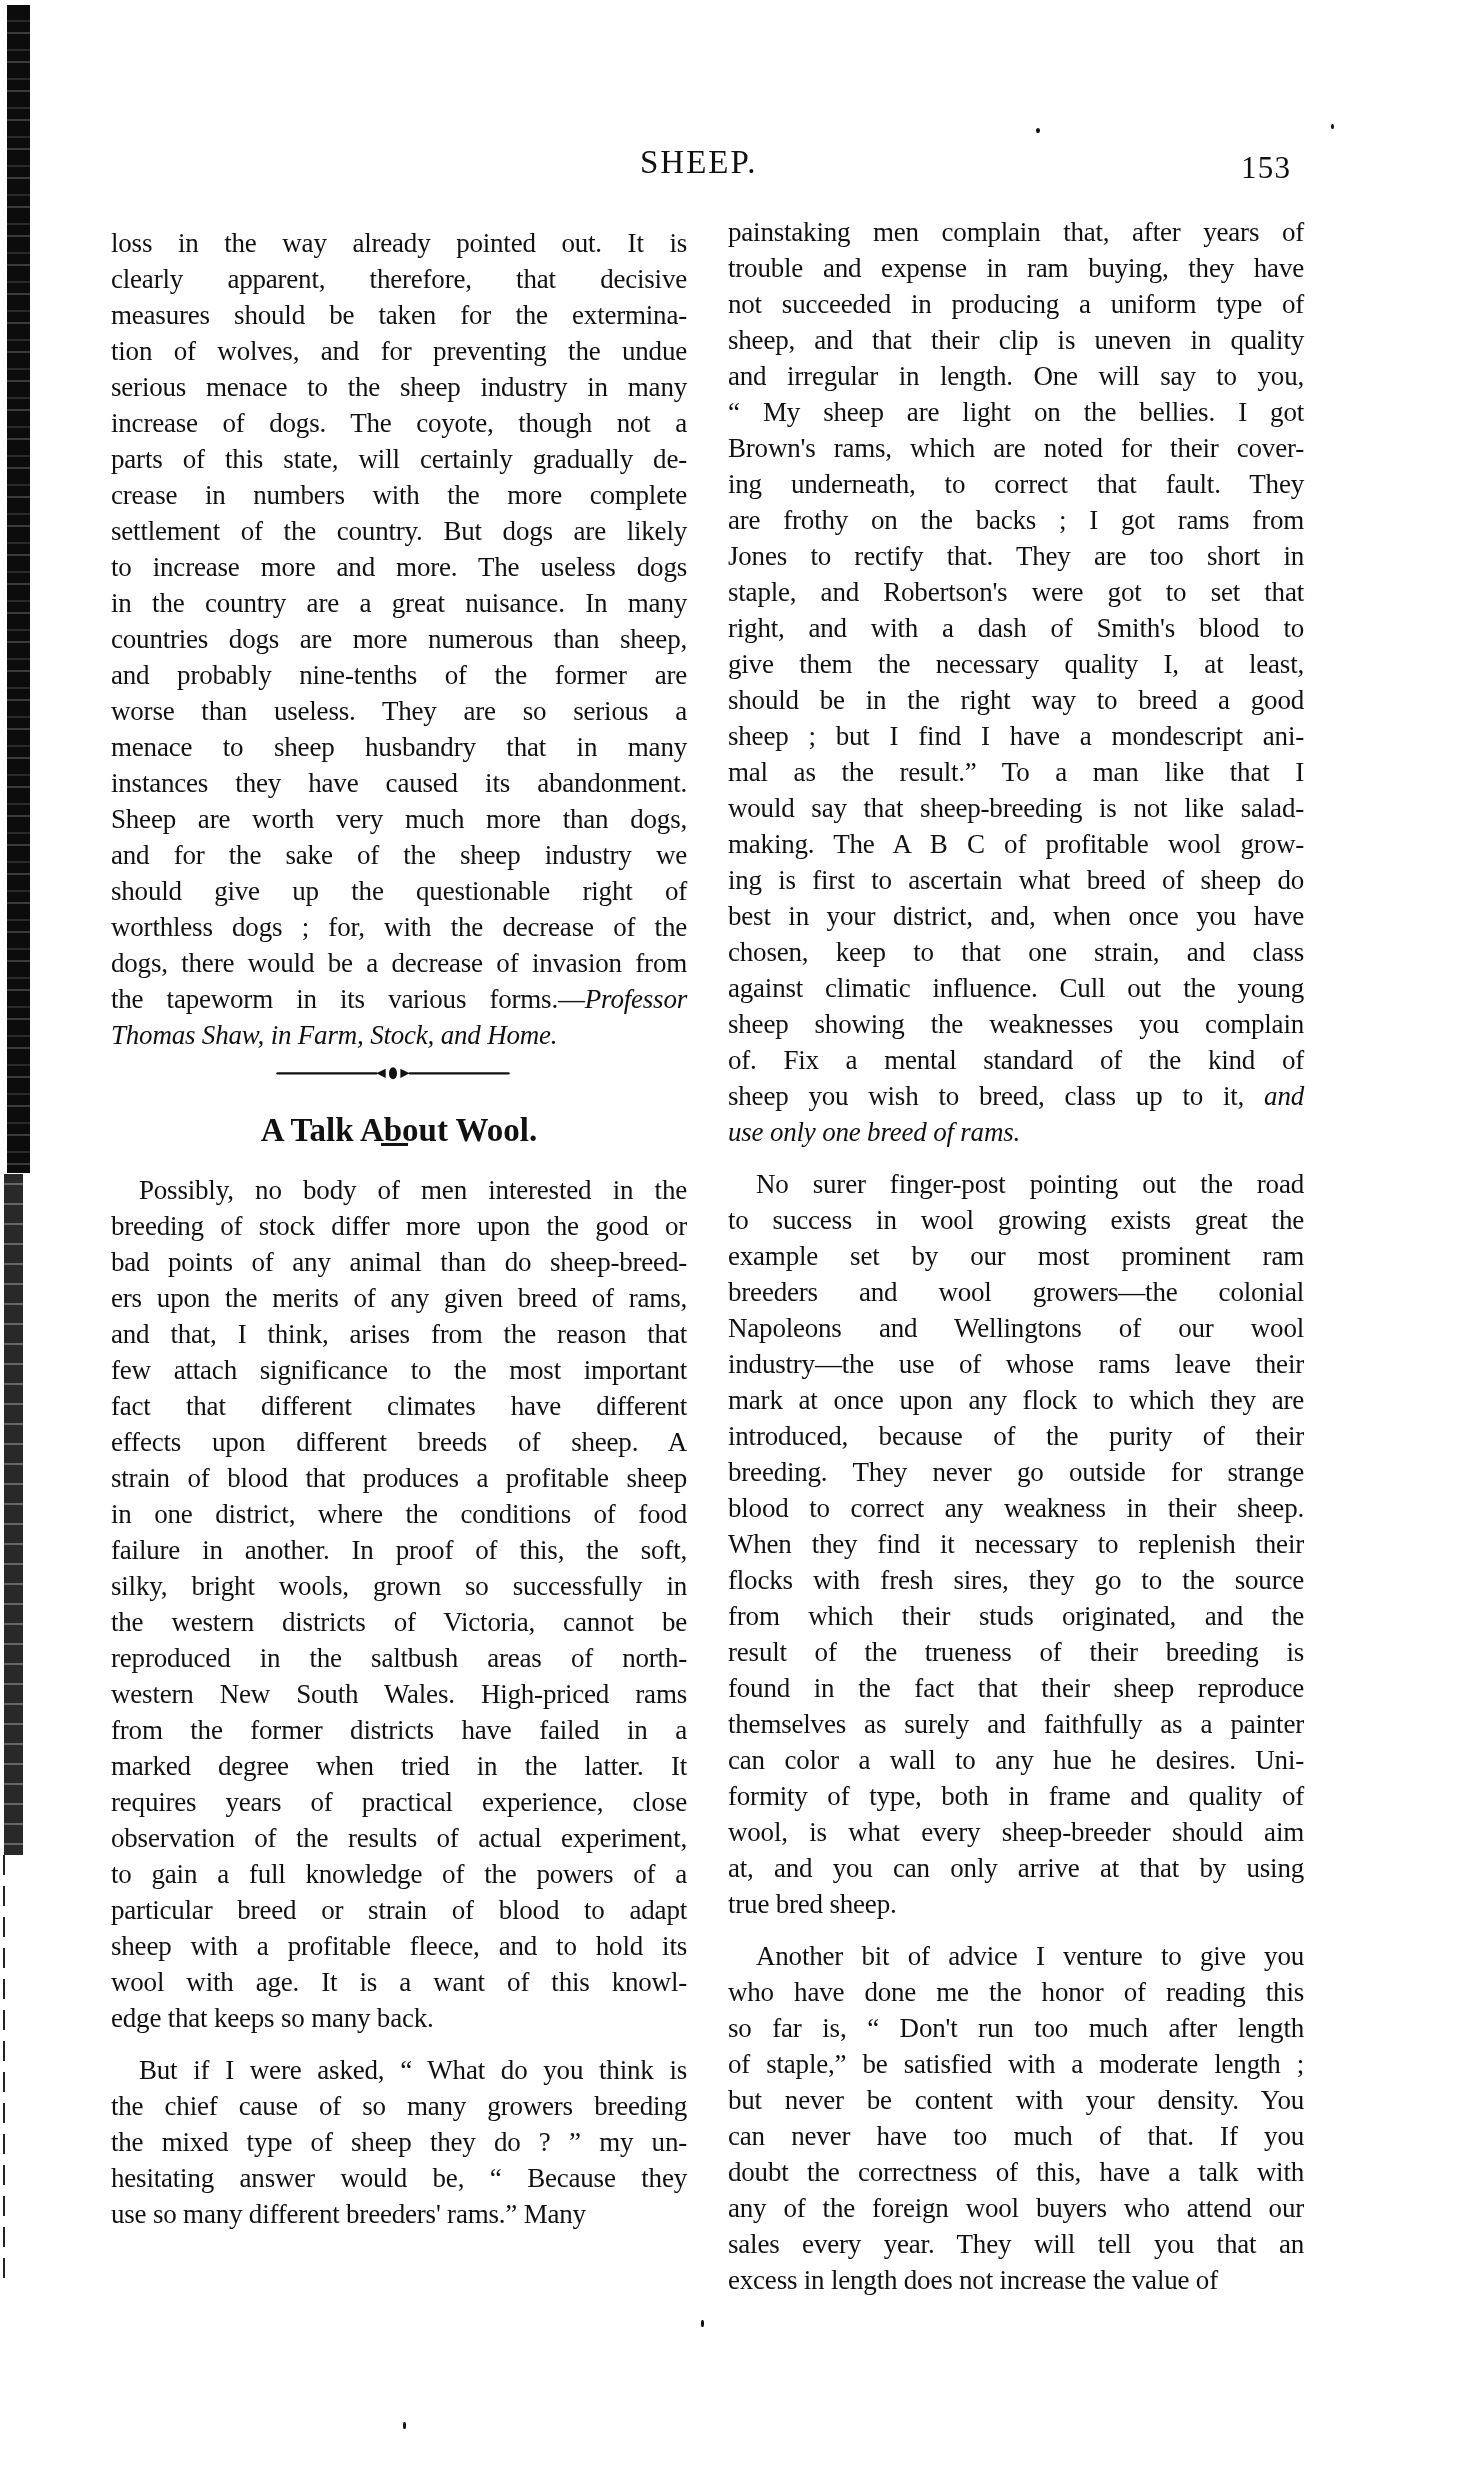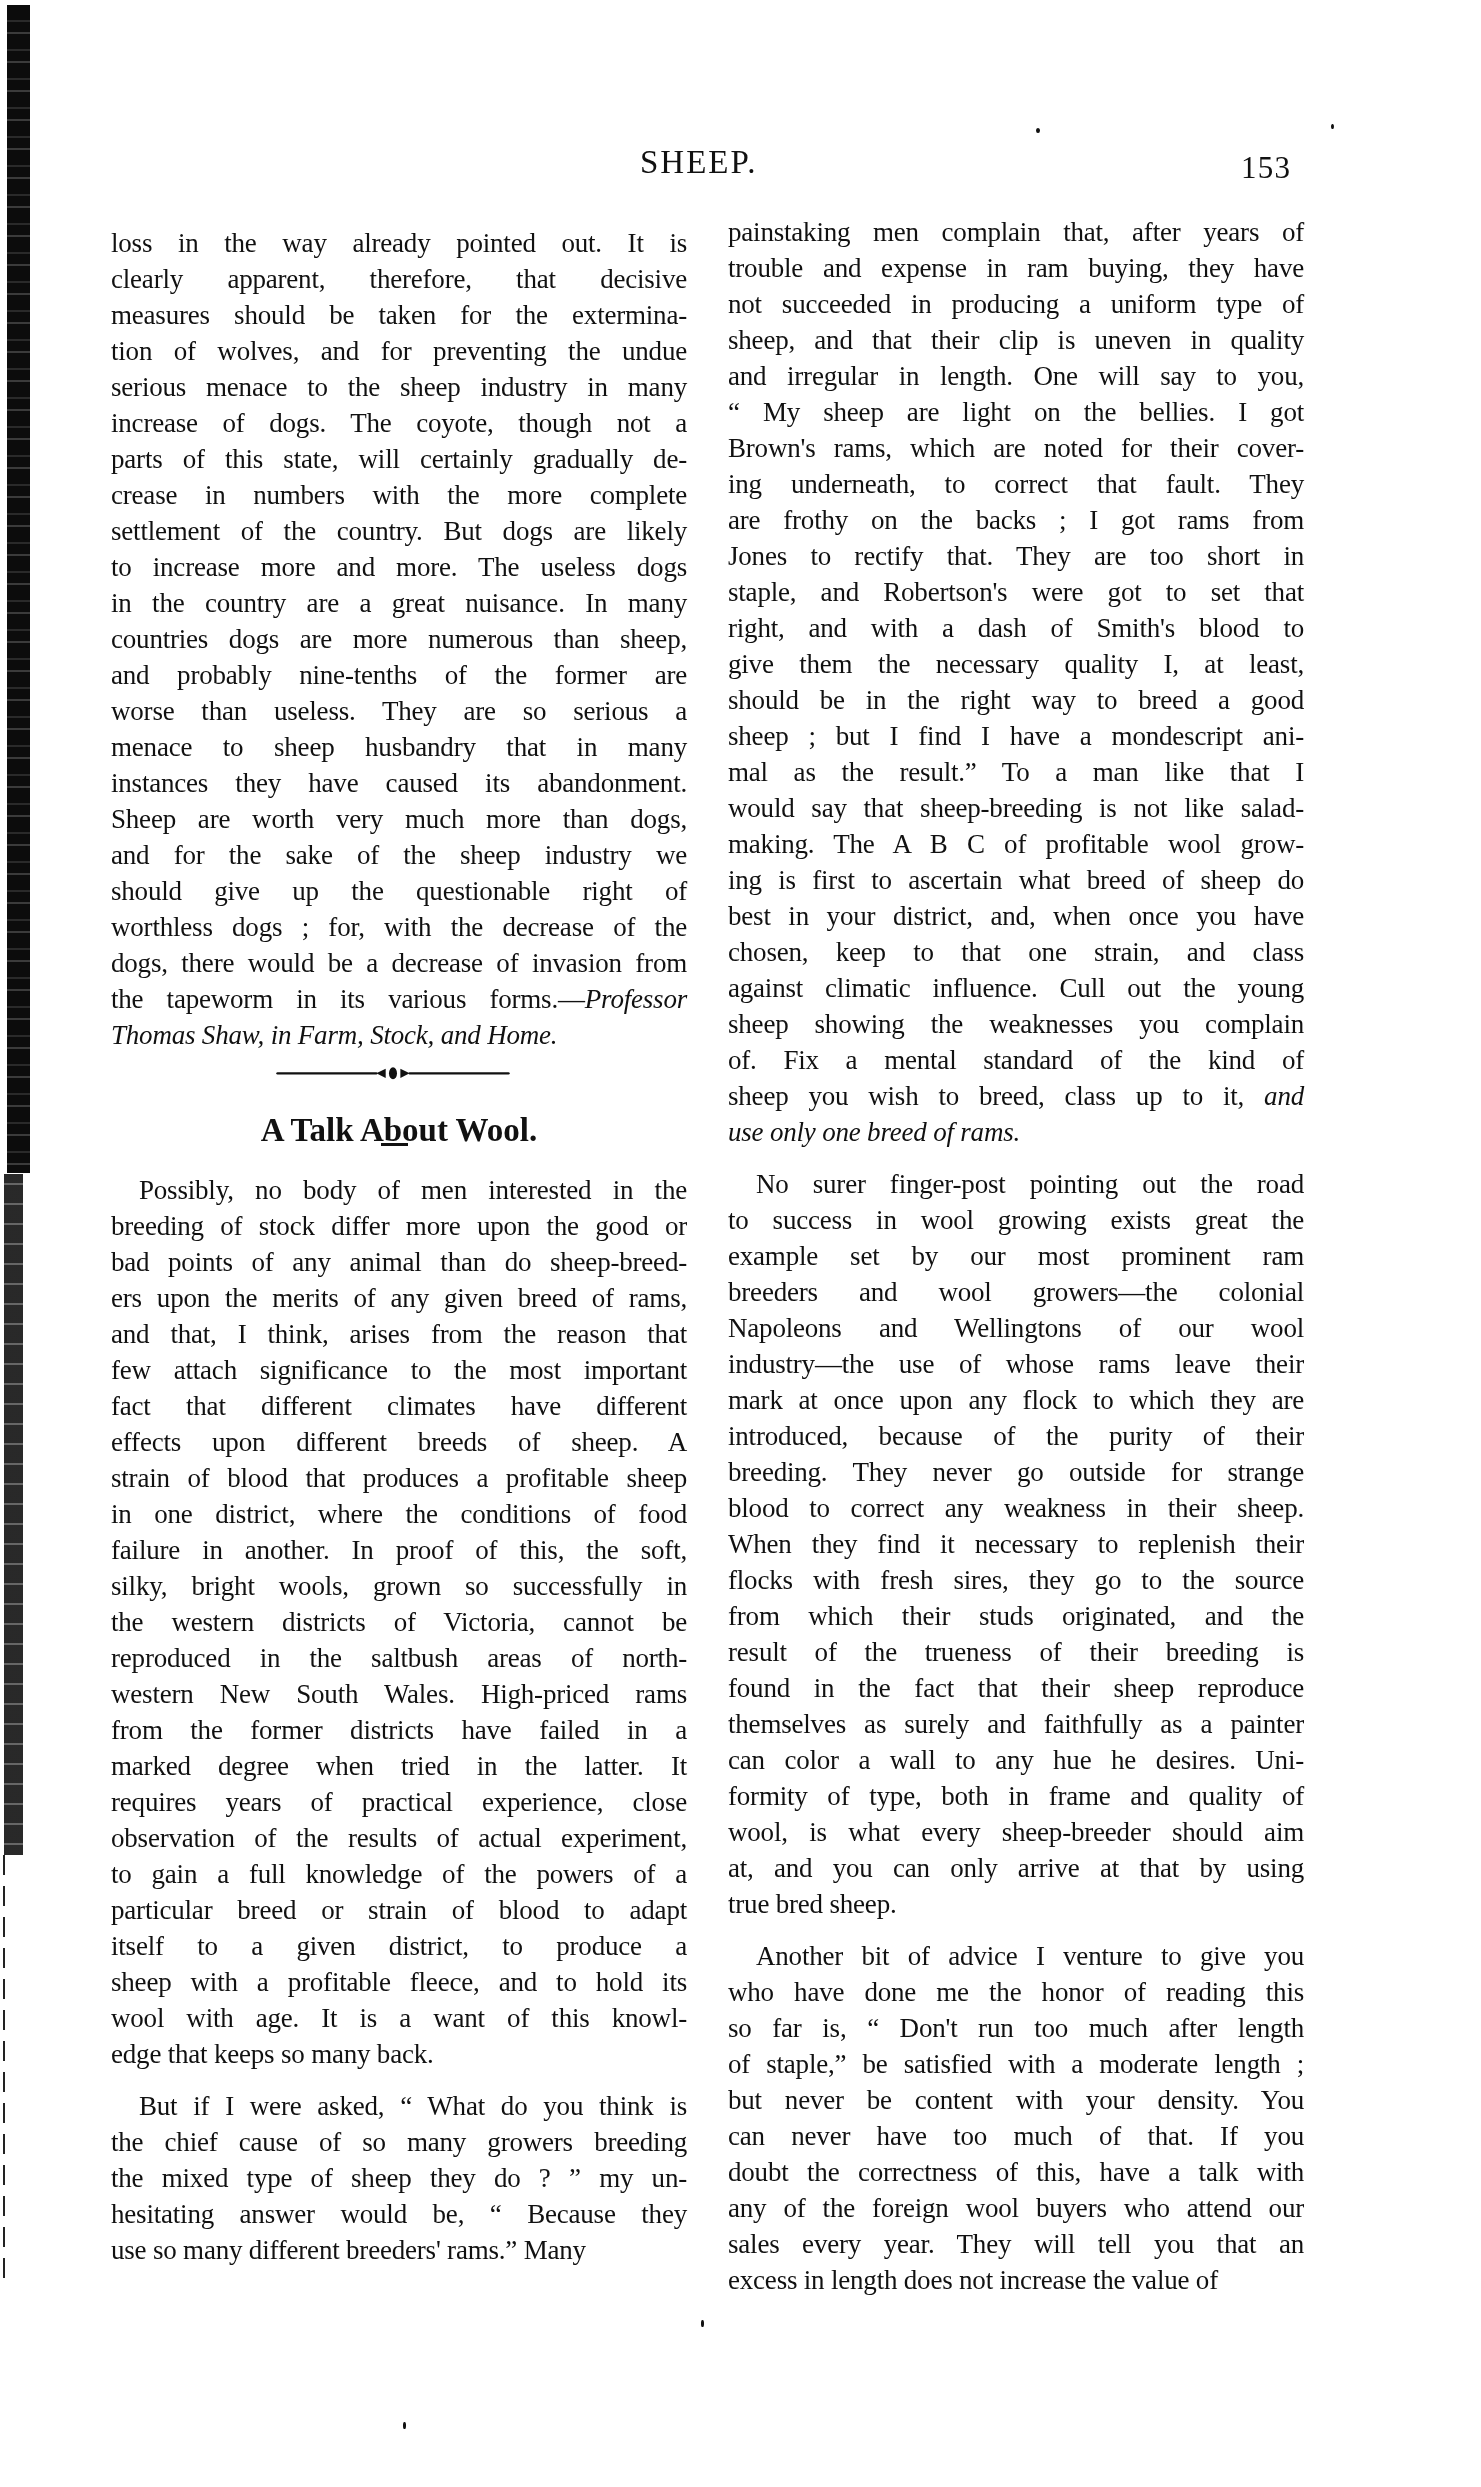--- a/index.html
+++ b/index.html
@@ -100,21 +100,20 @@
       <span class="line">silky, bright wools, grown so successfully in</span>
       <span class="line">the western districts of Victoria, cannot be</span>
       <span class="line">reproduced in the saltbush areas of north-</span>
       <span class="line">western New South Wales. High-priced rams</span>
       <span class="line">from the former districts have failed in a</span>
       <span class="line">marked degree when tried in the latter. It</span>
       <span class="line">requires years of practical experience, close</span>
       <span class="line">observation of the results of actual experiment,</span>
       <span class="line">to gain a full knowledge of the powers of a</span>
       <span class="line">particular breed or strain of blood to adapt</span>
-      <span class="line">itself to a given district, to produce a</span>
       <span class="line">sheep with a profitable fleece, and to hold its</span>
       <span class="line">wool with age. It is a want of this knowl-</span>
       <span class="line last">edge that keeps so many back.</span>
       <span class="line indent">But if I were asked, “ What do you think is</span>
       <span class="line">the chief cause of so many growers breeding</span>
       <span class="line">the mixed type of sheep they do ? ” my un-</span>
       <span class="line">hesitating answer would be, “ Because they</span>
       <span class="line last">use so many different breeders' rams.” Many</span>
     </div>
 </div>

